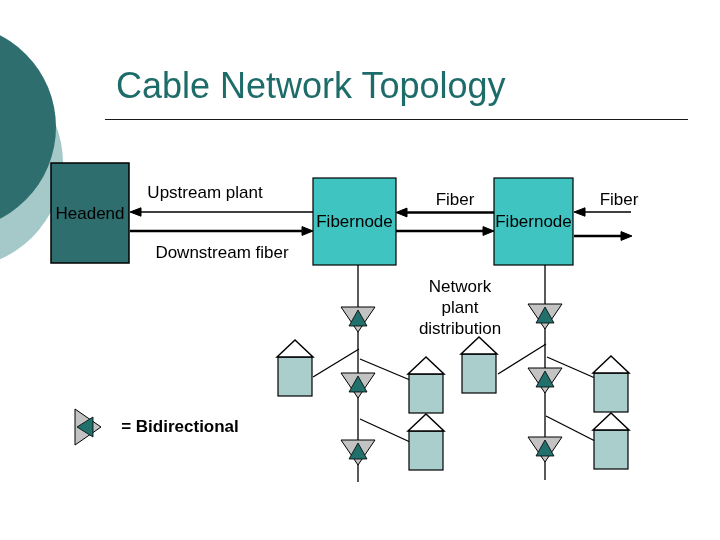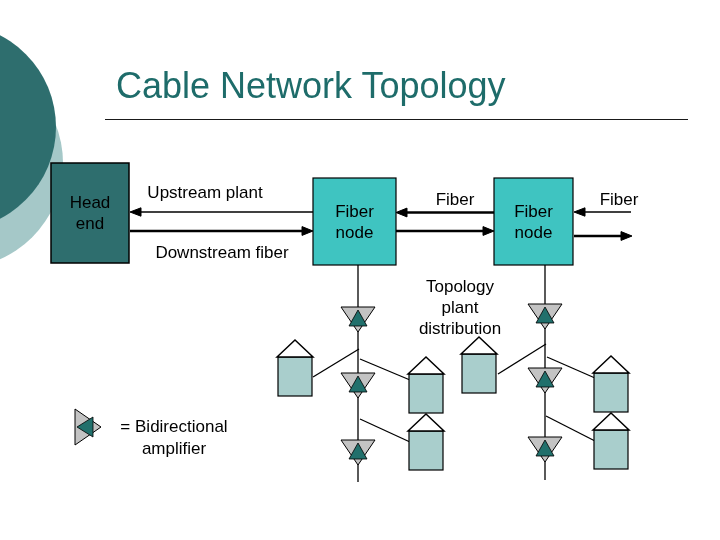--- a/index.html
+++ b/index.html
@@ -8,21 +8,21 @@
     background:var(--background,#fff);
     font-family:"Liberation Sans",sans-serif;
   }
   #slide svg{position:absolute;left:0;top:0;width:720px;height:540px;}
   .abs{position:absolute;text-align:center;}
   .page-title{
     color:var(--title,#1e6c6a);font-size:36px;line-height:40px;white-space:nowrap;
   }
   .title-rule{background:#1a1a1a;height:1px;}
   .box-label{
-    display:flex;flex-direction:column;align-items:center;justify-content:center;
+    display:flex;flex-direction:row;align-items:center;justify-content:center;
     color:#000;font-size:17px;line-height:21px;text-align:center;
   }
   .edge-label{color:#000;font-size:17px;line-height:20px;text-align:center;white-space:nowrap;}
   .multi-label{color:#000;font-size:17px;line-height:21px;text-align:center;}
   .multi-label span{display:block;}
   .box-label span{display:block;}
 </style>
 </head>
 <body>
 
@@ -155,23 +155,22 @@
     <span>Fiber</span>
     <span>node</span>
   </div>
 
   <div class="abs edge-label" style="left:120px;top:183px;width:170px;">Upstream plant</div>
   <div class="abs edge-label" style="left:132px;top:243px;width:180px;">Downstream fiber</div>
   <div class="abs edge-label" style="left:410px;top:190px;width:90px;">Fiber</div>
   <div class="abs edge-label" style="left:574px;top:190px;width:90px;">Fiber</div>
 
   <div class="abs multi-label" style="left:405px;top:276px;width:110px;">
-    <span>Topology</span>
+    <span>Network</span>
     <span>plant</span>
     <span>distribution</span>
   </div>
 
-  <div class="abs multi-label" style="left:108px;top:416px;width:132px;line-height:22px;">
+  <div class="abs multi-label" style="left:114px;top:416px;width:132px;line-height:22px;font-weight:bold;">
     <span>= Bidirectional</span>
-    <span>amplifier</span>
   </div>
 
 </div>
 
 </body></html>

